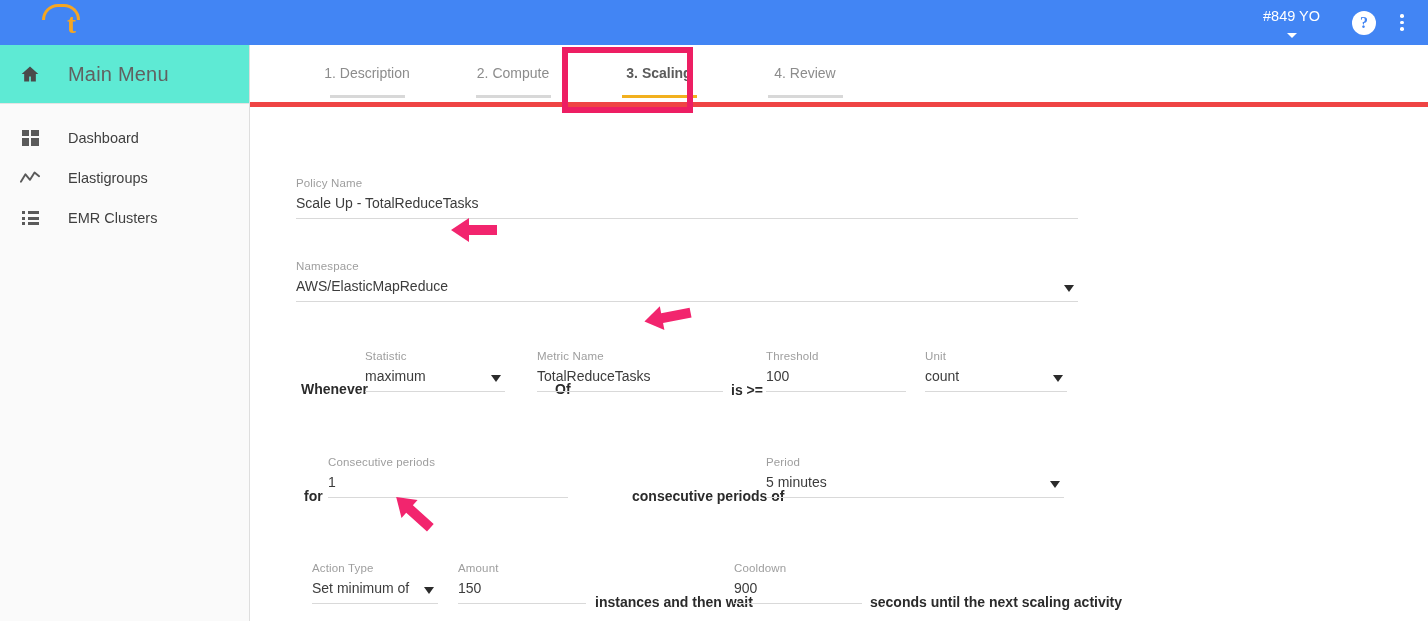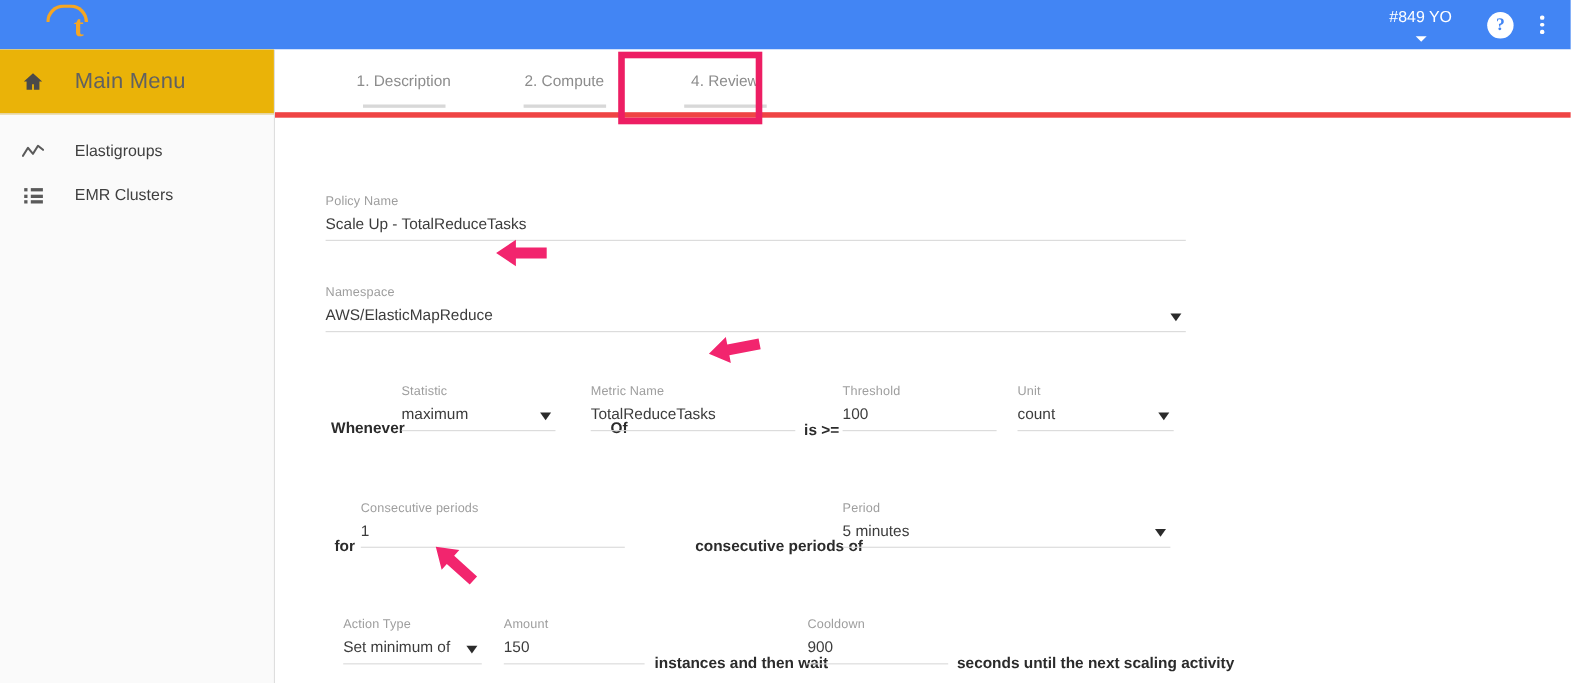--- a/index.html
+++ b/index.html
@@ -65,21 +65,21 @@
   .kebab span { width:3.5px;height:3.5px;border-radius:50%;background:#ffffff;display:block;}
 
   
   .sidebar {
     position:absolute; top:45px; left:0; width:250px; height:576px;
     background:#fafafa; border-right:1px solid #dedede;
   }
   .mainmenu {
     height:59px; display:flex; align-items:center;
     border-bottom:1px solid #e4e4e4; padding-left:14px;
-    background:#eab308;
+    background:#5eead4;
   }
   .home-icon { width:32px; display:flex; justify-content:center; align-items:center; }
   .mainmenu-label {
     font-size:20px; color:#616161; margin-left:22px; letter-spacing:0.2px;
   }
   .nav { padding-top:14px; }
   .nav-item {
     display:flex; align-items:center; height:40px; padding-left:14px; cursor:pointer;
   }
   .nav-icon { width:32px; display:flex; justify-content:center; align-items:center; }
@@ -171,20 +171,31 @@
     <div class="mainmenu">
       <span class="home-icon">
         <svg width="22" height="20" viewBox="0 0 24 24">
             <path fill="#4a4a4a" d="M12 3L2 12h3v9h6v-6h2v6h6v-9h3z"></path>
           </svg>
       </span>
       <span class="mainmenu-label">Main Menu</span>
     </div>
 
     <div class="nav">
+      <div class="nav-item">
+        <span class="nav-icon">
+          <span class="ic-grid">
+              <i></i>
+              <i></i>
+              <i></i>
+              <i></i>
+            </span>
+        </span>
+        <span class="nav-label">Dashboard</span>
+      </div>
 
       <div class="nav-item">
         <span class="nav-icon">
           <svg width="20" height="14" viewBox="0 0 22 14">
               <polyline points="1,11 6,3 11,9 16,1 21,5" fill="none" stroke="#5a5a5a" stroke-width="2.1" stroke-linecap="round" stroke-linejoin="round"></polyline>
             </svg>
         </span>
         <span class="nav-label">Elastigroups</span>
       </div>
 
@@ -208,20 +219,24 @@
 
     <div class="tabs">
       <div class="tab">
         <span class="tab-label">1. Description</span>
         <span class="tab-underline"></span>
       </div>
       <div class="tab">
         <span class="tab-label">2. Compute</span>
         <span class="tab-underline"></span>
       </div>
+      <div class="tab active">
+        <span class="tab-label">3. Scaling</span>
+        <span class="tab-underline"></span>
+      </div>
       <div class="tab">
         <span class="tab-label">4. Review</span>
         <span class="tab-underline"></span>
       </div>
     </div>
 
     <div class="form">
 
       <div class="abs" style="left:46px; top:70px; width:782px;">
         <label class="field-label">Policy Name</label>

